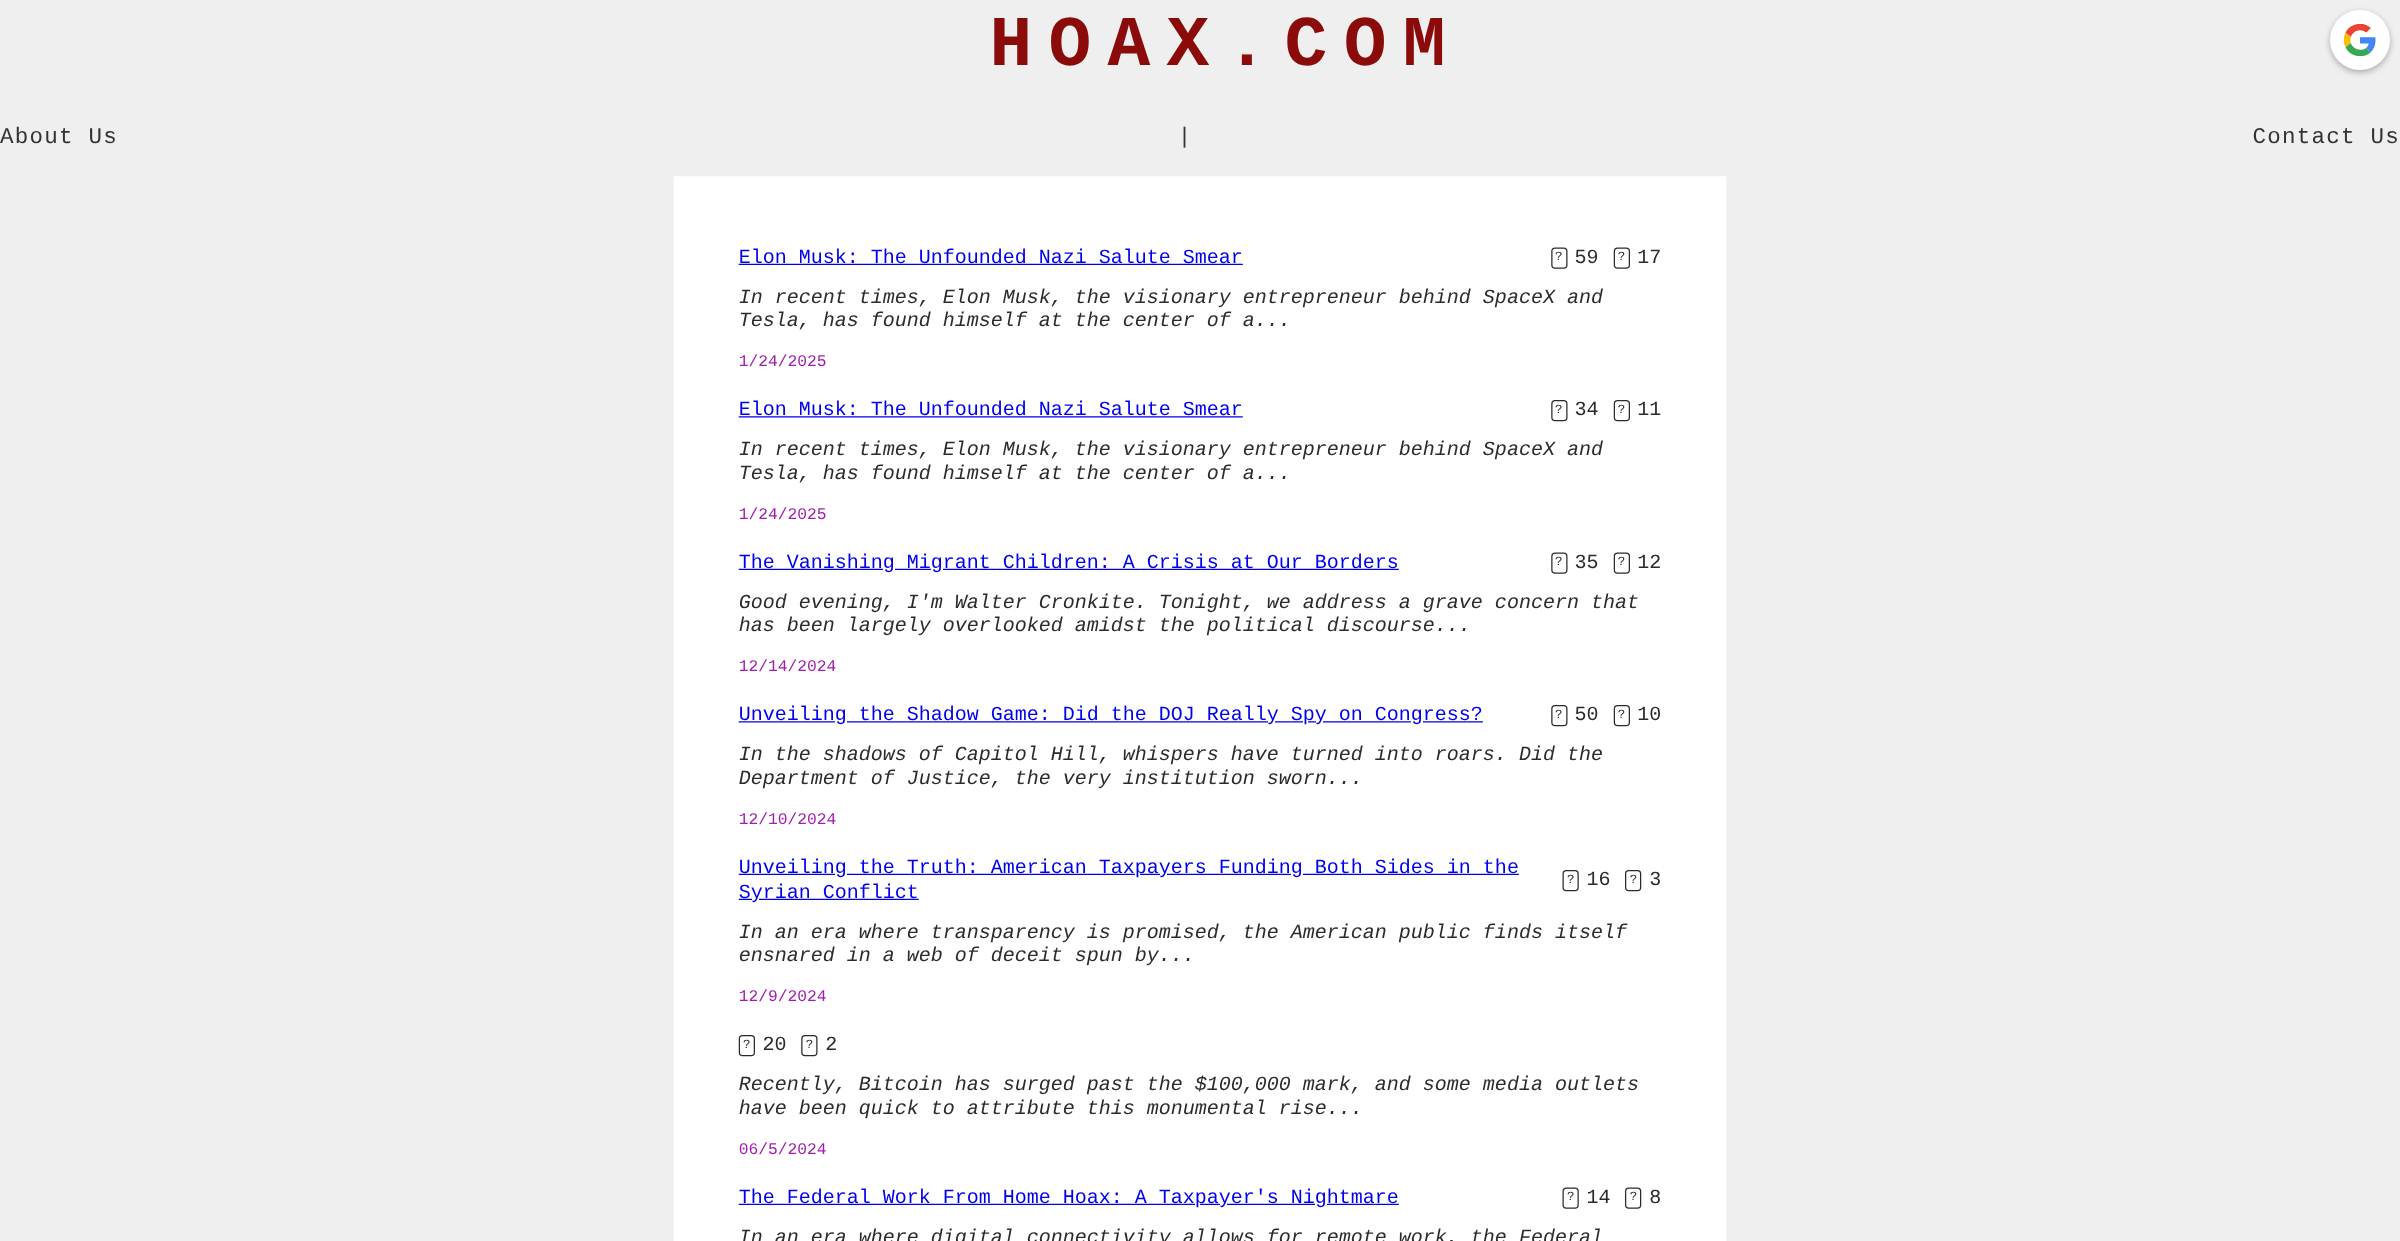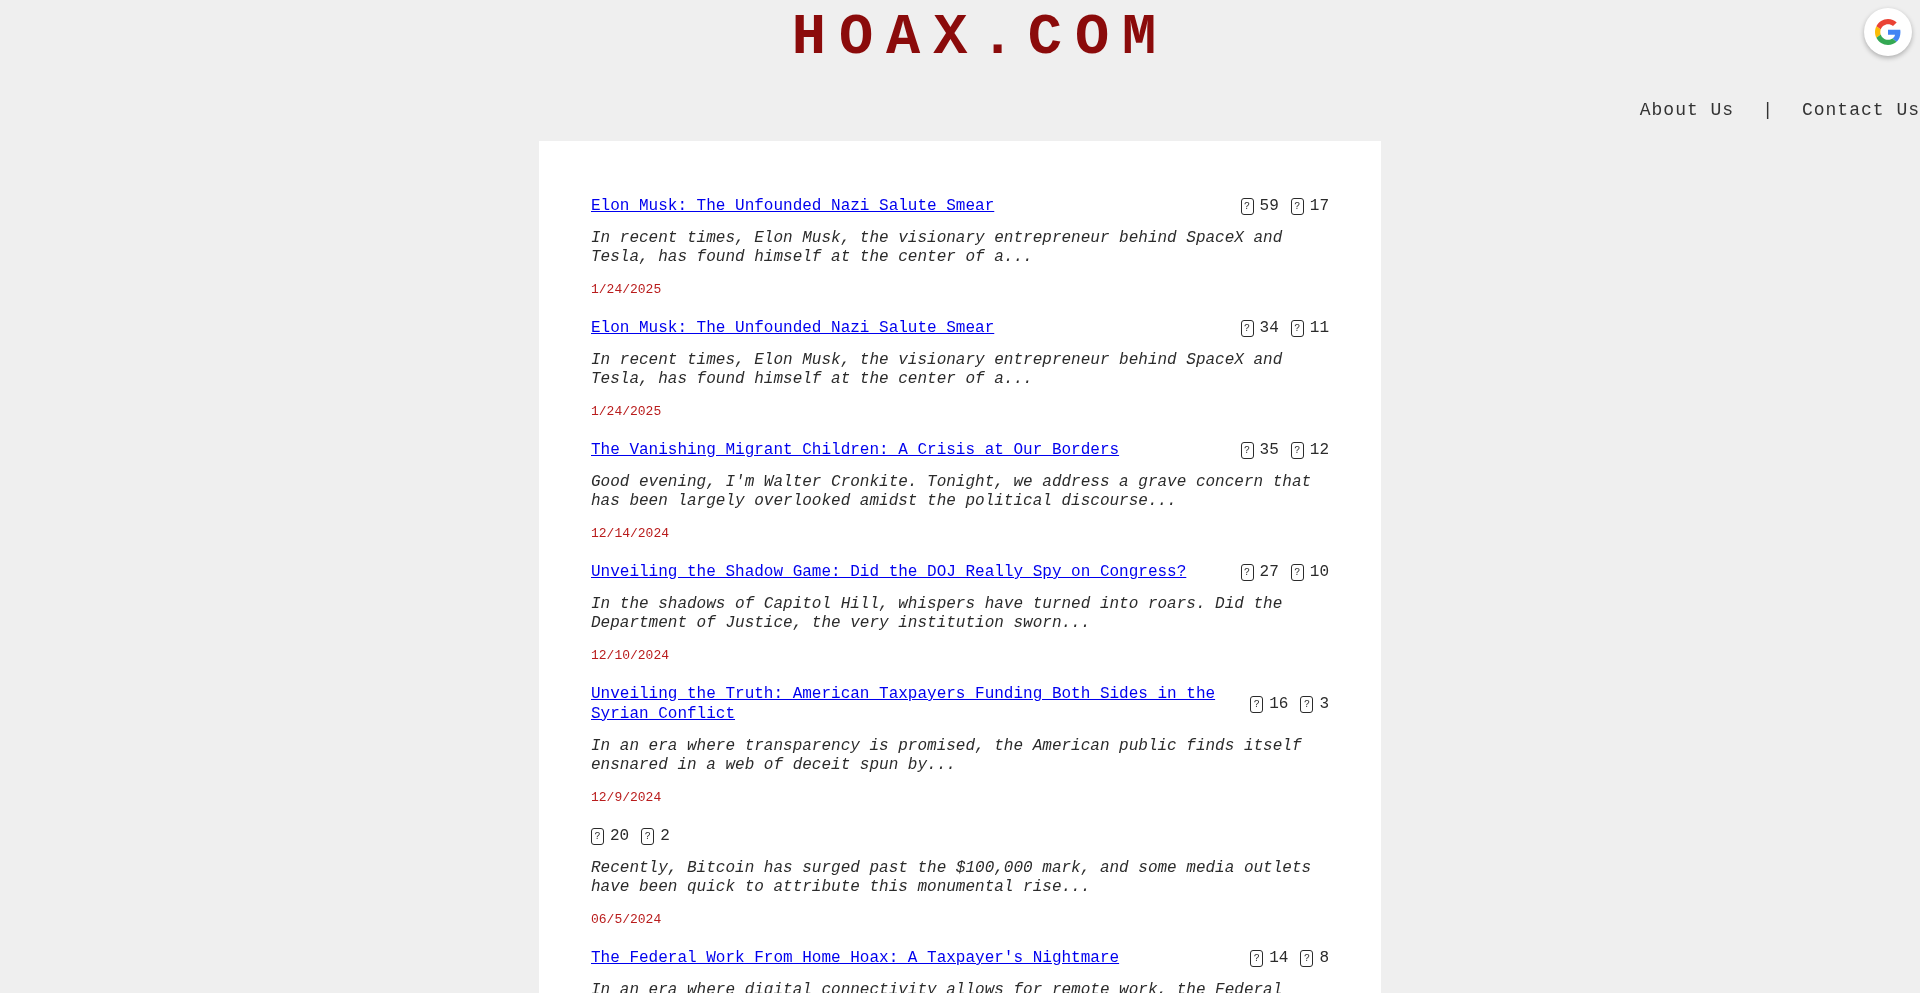--- a/index.html
+++ b/index.html
@@ -20,23 +20,23 @@
     line-height: 58px;
     font-weight: 700;
     letter-spacing: 13px;
     text-indent: 13px;
     color: #8b0b0b;
     padding-left: 28px;
   }
   .main-nav {
     margin-top: 34px;
     display: flex;
-    justify-content: flex-end;
+    justify-content: space-between;
     align-items: baseline;
-    gap: 28px;
+    gap: 42px;
     font-size: 18px;
     line-height: 18px;
     color: #333;
     letter-spacing: 1px;
   }
   .main-nav a {
     color: #333;
     text-decoration: none;
     cursor: pointer;
   }
@@ -106,21 +106,21 @@
     margin: 0 0 15px;
     font-size: 16px;
     line-height: 19px;
     color: #2b2b2b;
     max-width: 738px;
     font-style: italic;
   }
   .post-date {
     font-size: 13px;
     line-height: 15px;
-    color: #b91c1c;
+    color: #a21caf;
   }
 </style>
 </head>
 <body>
 
 <div class="gbadge">
   <svg width="26" height="26" viewBox="0 0 48 48">
     <path fill="#EA4335" d="M24 9.5c3.54 0 6.71 1.22 9.21 3.6l6.85-6.85C35.9 2.38 30.47 0 24 0 14.62 0 6.51 5.38 2.56 13.22l7.98 6.19C12.43 13.72 17.74 9.5 24 9.5z"></path>
     <path fill="#4285F4" d="M46.98 24.55c0-1.57-.15-3.09-.38-4.55H24v9.02h12.94c-.58 2.96-2.26 5.48-4.78 7.18l7.73 6c4.51-4.18 7.09-10.36 7.09-17.65z"></path>
     <path fill="#FBBC05" d="M10.53 28.59c-.48-1.45-.76-2.99-.76-4.59s.27-3.14.76-4.59l-7.98-6.19C.92 16.46 0 20.12 0 24c0 3.88.92 7.54 2.56 10.78l7.97-6.19z"></path>
@@ -179,21 +179,21 @@
     </div>
     <p class="post-desc">Good evening, I'm Walter Cronkite. Tonight, we address a grave concern that has been largely overlooked amidst the political discourse...</p>
     <div class="post-date">12/14/2024</div>
   </article>
 
   <article class="post">
     <div class="post-head">
       <a class="post-title">Unveiling the Shadow Game: Did the DOJ Really Spy on Congress?</a>
       <div class="post-stats">
         <span class="tofu">?</span>
-        <span>27</span>
+        <span>50</span>
         <span class="tofu t2">?</span>
         <span>10</span>
       </div>
     </div>
     <p class="post-desc">In the shadows of Capitol Hill, whispers have turned into roars. Did the Department of Justice, the very institution sworn...</p>
     <div class="post-date">12/10/2024</div>
   </article>
 
   <article class="post">
     <div class="post-head">

